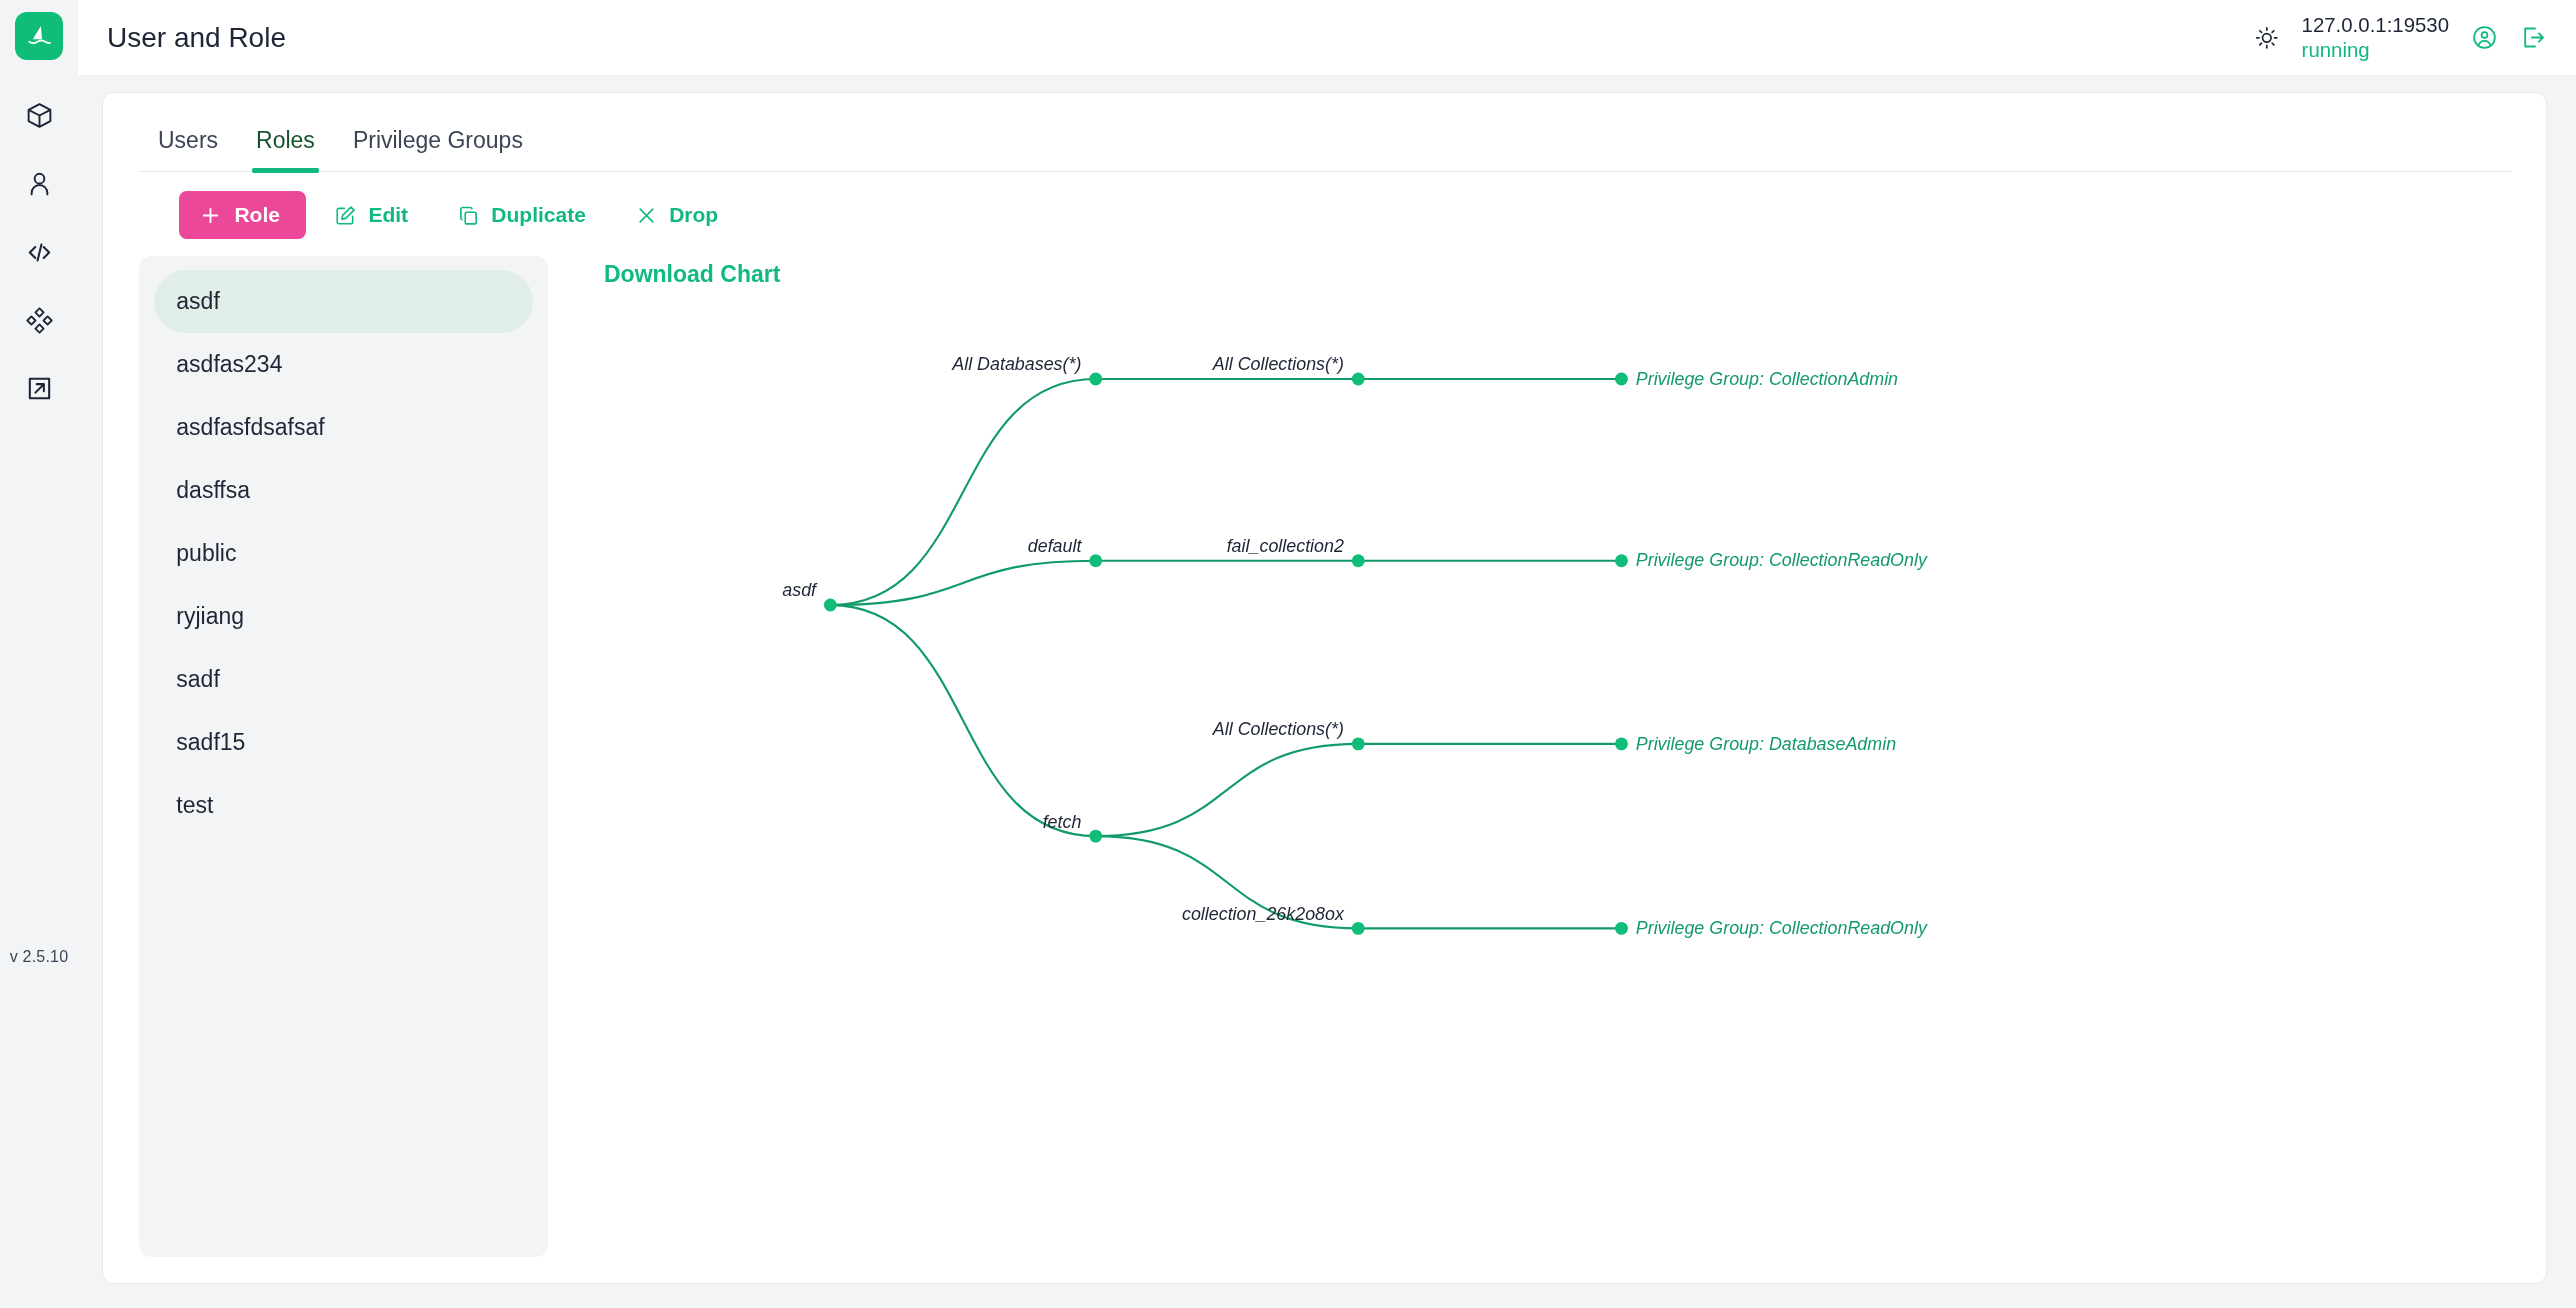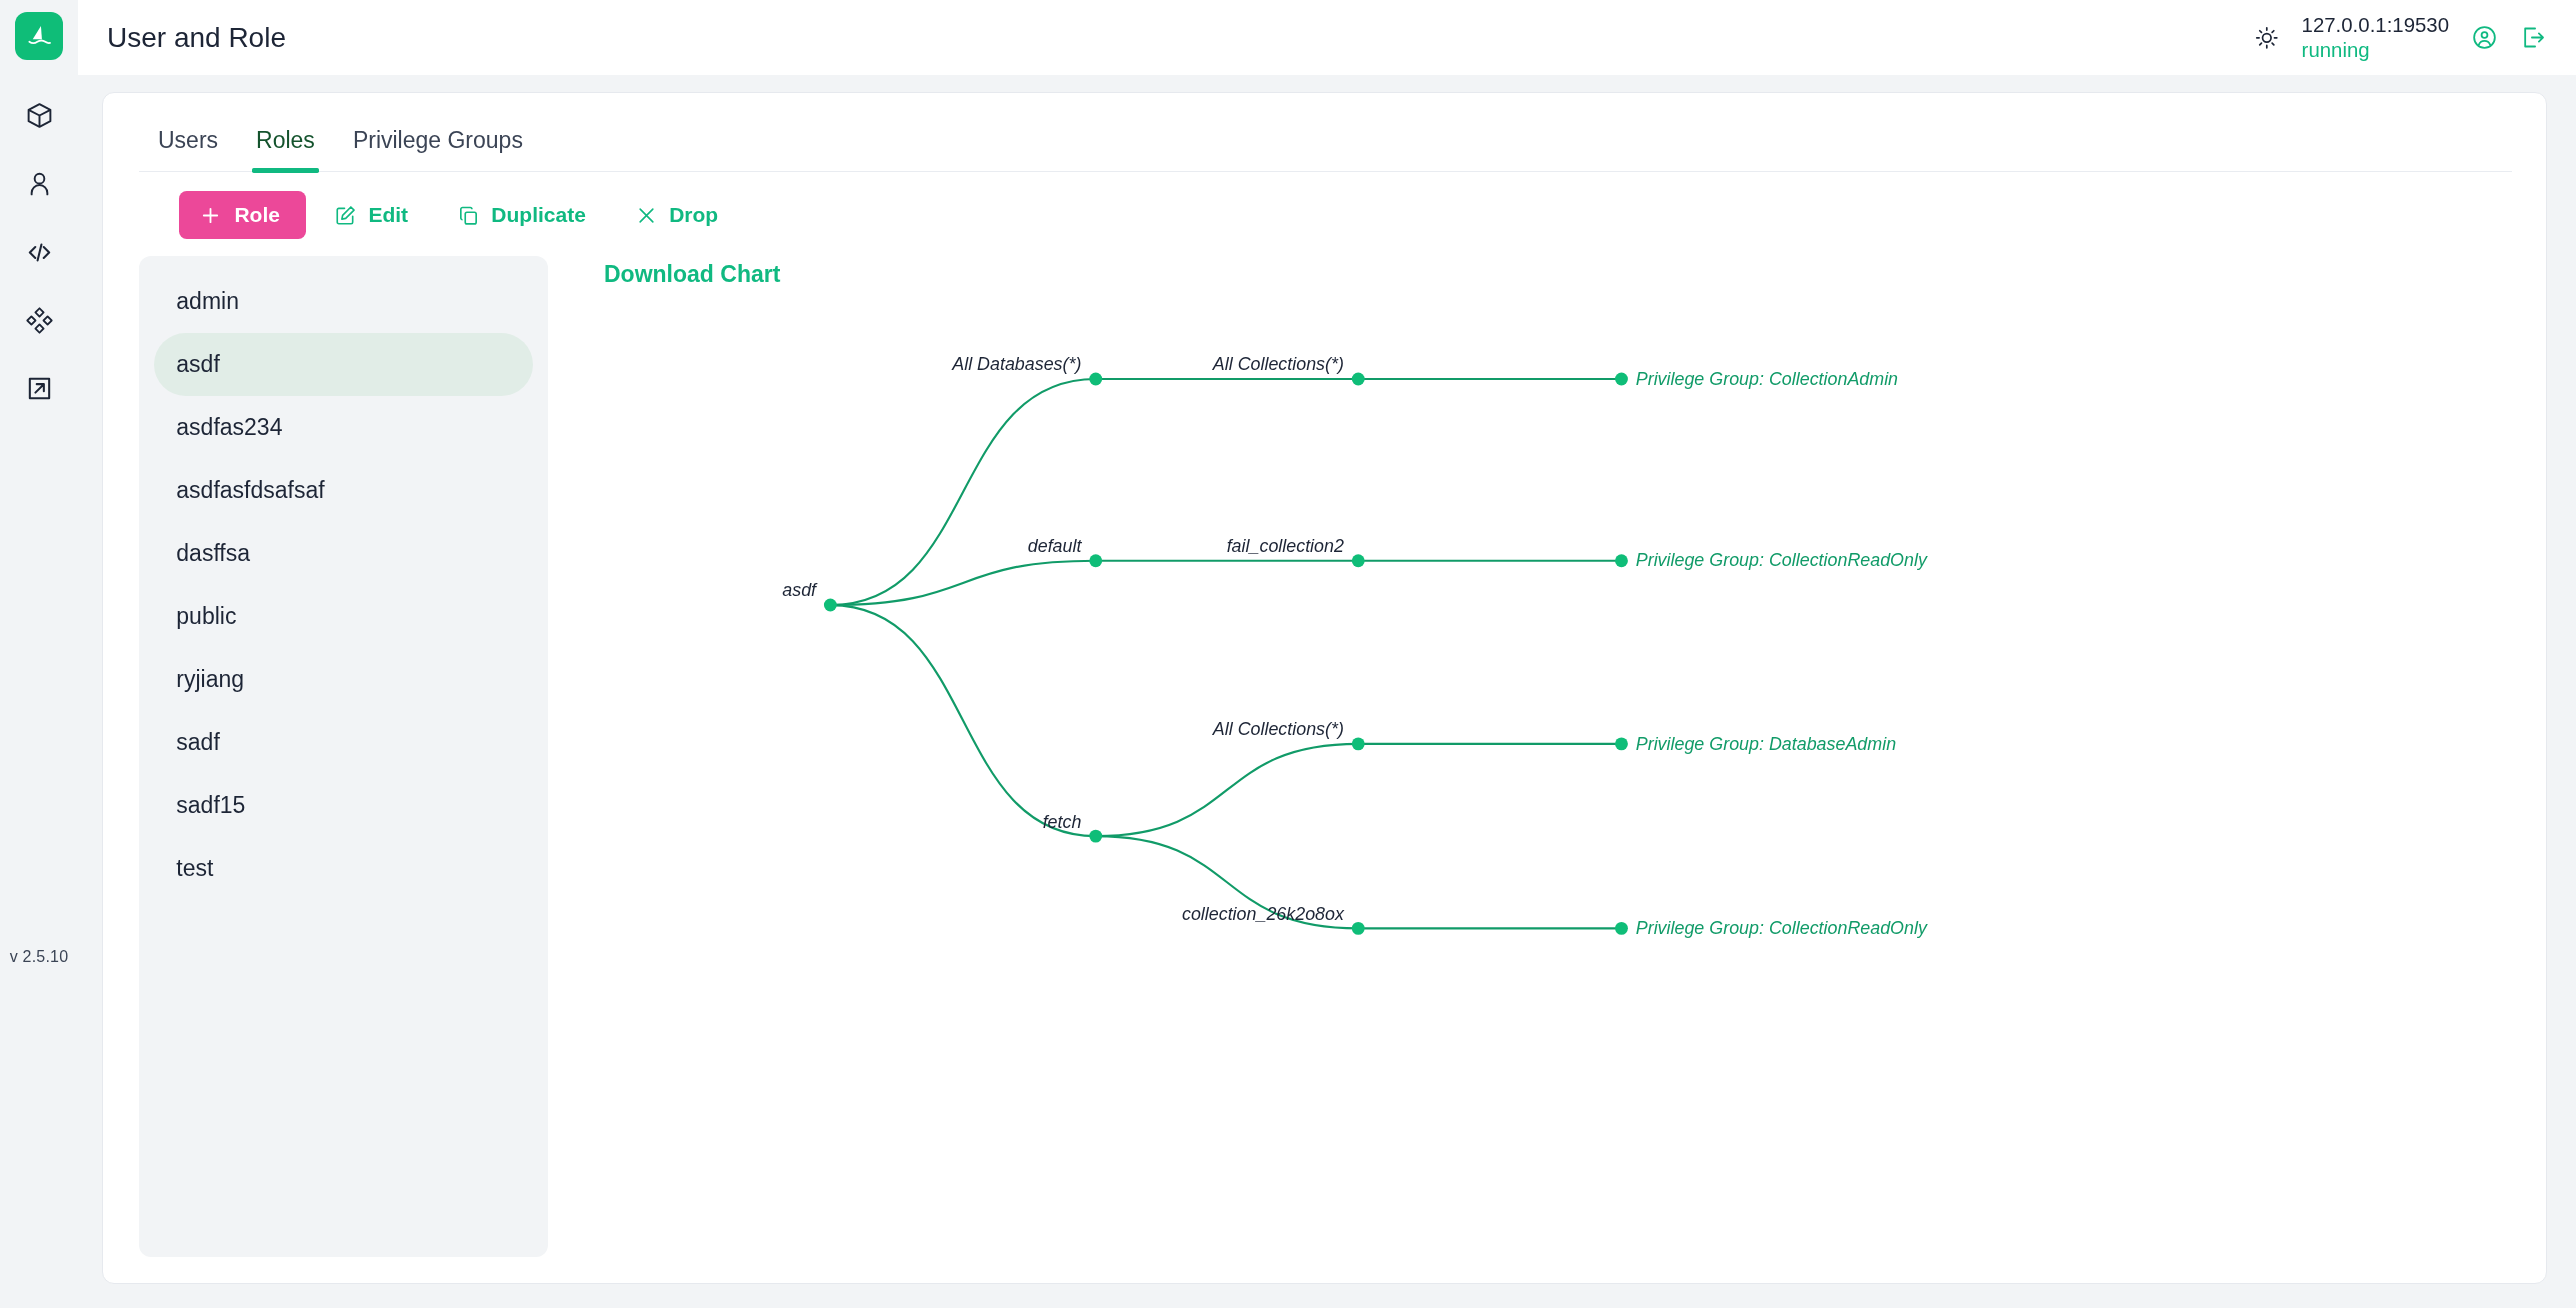--- a/index.html
+++ b/index.html
@@ -250,21 +250,20 @@
                   <path d="M5.4 5.4 18.6 18.6M18.6 5.4 5.4 18.6"></path>
                 </svg>
             </span>
             <span>Drop</span>
           </button>
         </div>
 
         <div class="body-row">
 
           <div class="role-list">
-            <div class="role-item">admin</div>
             <div class="role-item selected">asdf</div>
             <div class="role-item">asdfas234</div>
             <div class="role-item">asdfasfdsafsaf</div>
             <div class="role-item">dasffsa</div>
             <div class="role-item">public</div>
             <div class="role-item">ryjiang</div>
             <div class="role-item">sadf</div>
             <div class="role-item">sadf15</div>
             <div class="role-item">test</div>
           </div>

